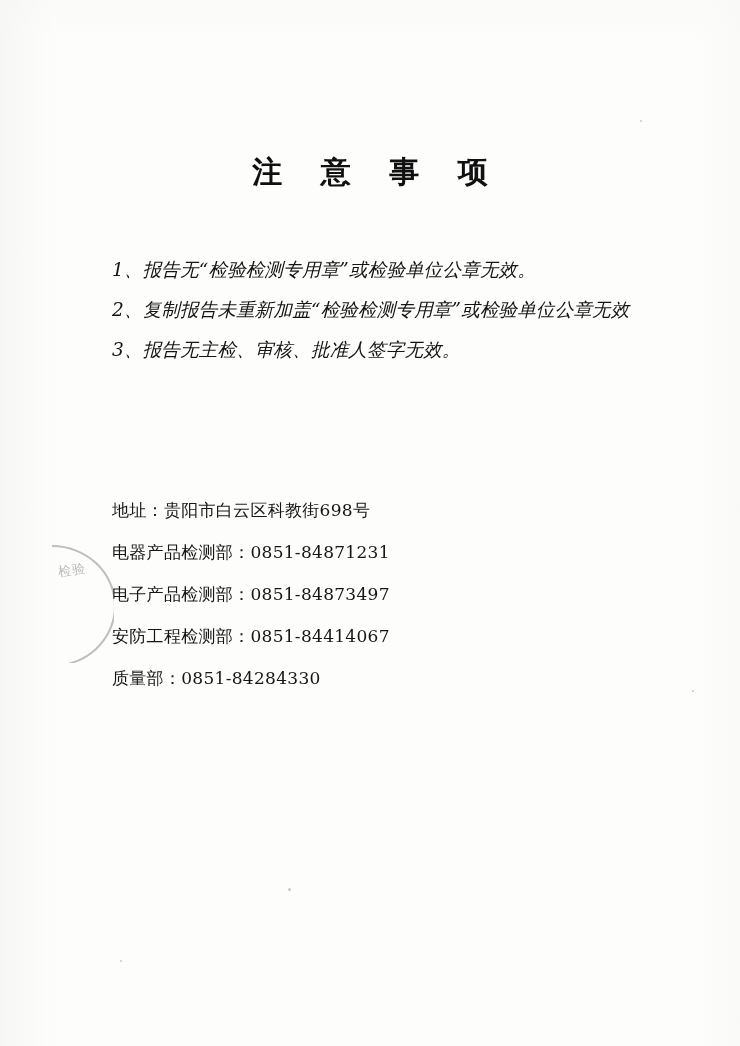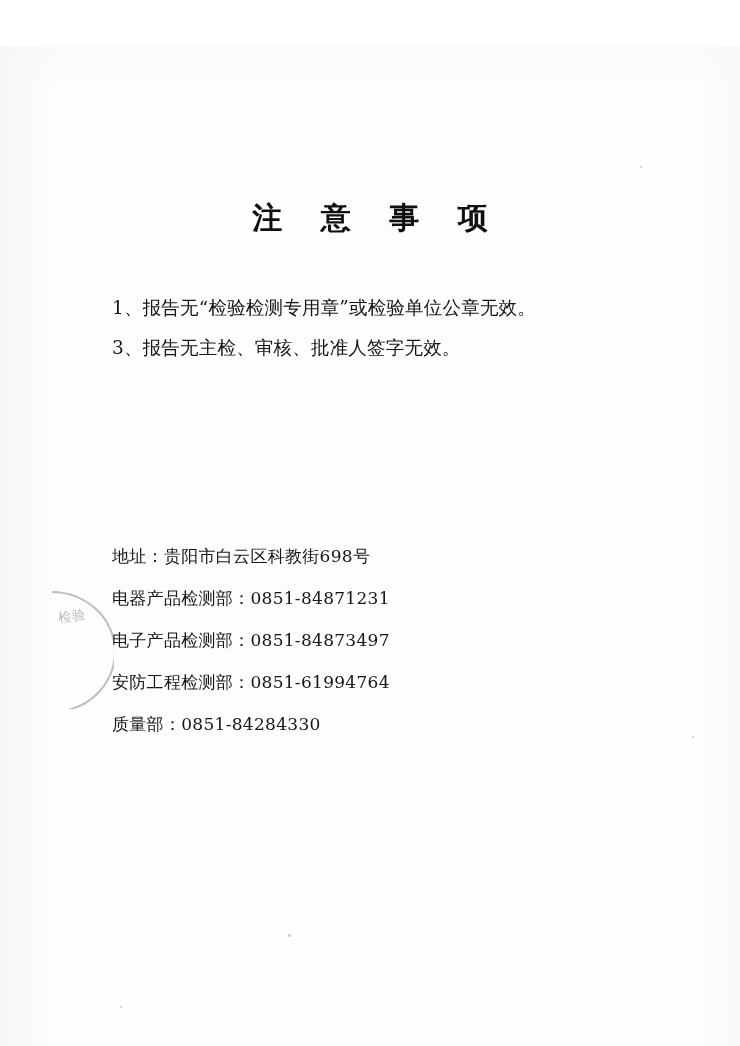--- a/index.html
+++ b/index.html
@@ -18,42 +18,42 @@
 
   
   .page {
     position: absolute;
     inset: 0;
     background:
       linear-gradient(90deg, rgba(246,246,244,0.9) 0px, rgba(255,255,255,0) 55px),
       linear-gradient(270deg, rgba(248,248,246,0.8) 0px, rgba(255,255,255,0) 40px),
       linear-gradient(180deg, rgba(250,250,248,0.9) 0px, rgba(255,255,255,0) 40px),
       #fdfdfc;
-    margin-top: 46px;
   }
 
   .doc-title {
     position: absolute;
     top: 152px;
     left: 0;
     width: 740px;
     text-align: center;
     font-size: 30px;
     font-weight: bold;
     letter-spacing: 14px;
     text-indent: 14px;
     color: #101010;
     font-family: "DejaVu Serif", "Liberation Serif", serif;
   }
 
   .notes {
     position: absolute;
-    top: 242px;
+    top: 250px;
     left: 112px;
     width: 580px;
+    font-style: italic;
   }
   .note-item {
     font-size: 18.5px;
     line-height: 40px;
     color: #141414;
     white-space: nowrap;
     letter-spacing: 0.2px;
   }
 
   .contact {
@@ -116,28 +116,29 @@
 </style>
 </head>
 <body>
 
 <div class="page">
 
   <div class="doc-title">注 意 事 项</div>
 
   <div class="notes">
     <div class="note-item">1、报告无“检验检测专用章”或检验单位公章无效。</div>
+    <div class="note-item">2、复制报告未重新加盖“检验检测专用章”或检验单位公章无效</div>
     <div class="note-item">3、报告无主检、审核、批准人签字无效。</div>
   </div>
 
   <div class="contact">
     <div class="contact-line">地址：贵阳市白云区科教街698号</div>
     <div class="contact-line">电器产品检测部：0851-84871231</div>
     <div class="contact-line">电子产品检测部：0851-84873497</div>
-    <div class="contact-line">安防工程检测部：0851-61994764</div>
+    <div class="contact-line">安防工程检测部：0851-84414067</div>
     <div class="contact-line">质量部：0851-84284330</div>
   </div>
 
   <div class="stamp">
     <div class="ring"></div>
     <div class="glyphs">检验</div>
   </div>
 
   <div class="speck s1"></div>
   <div class="speck s2"></div>

